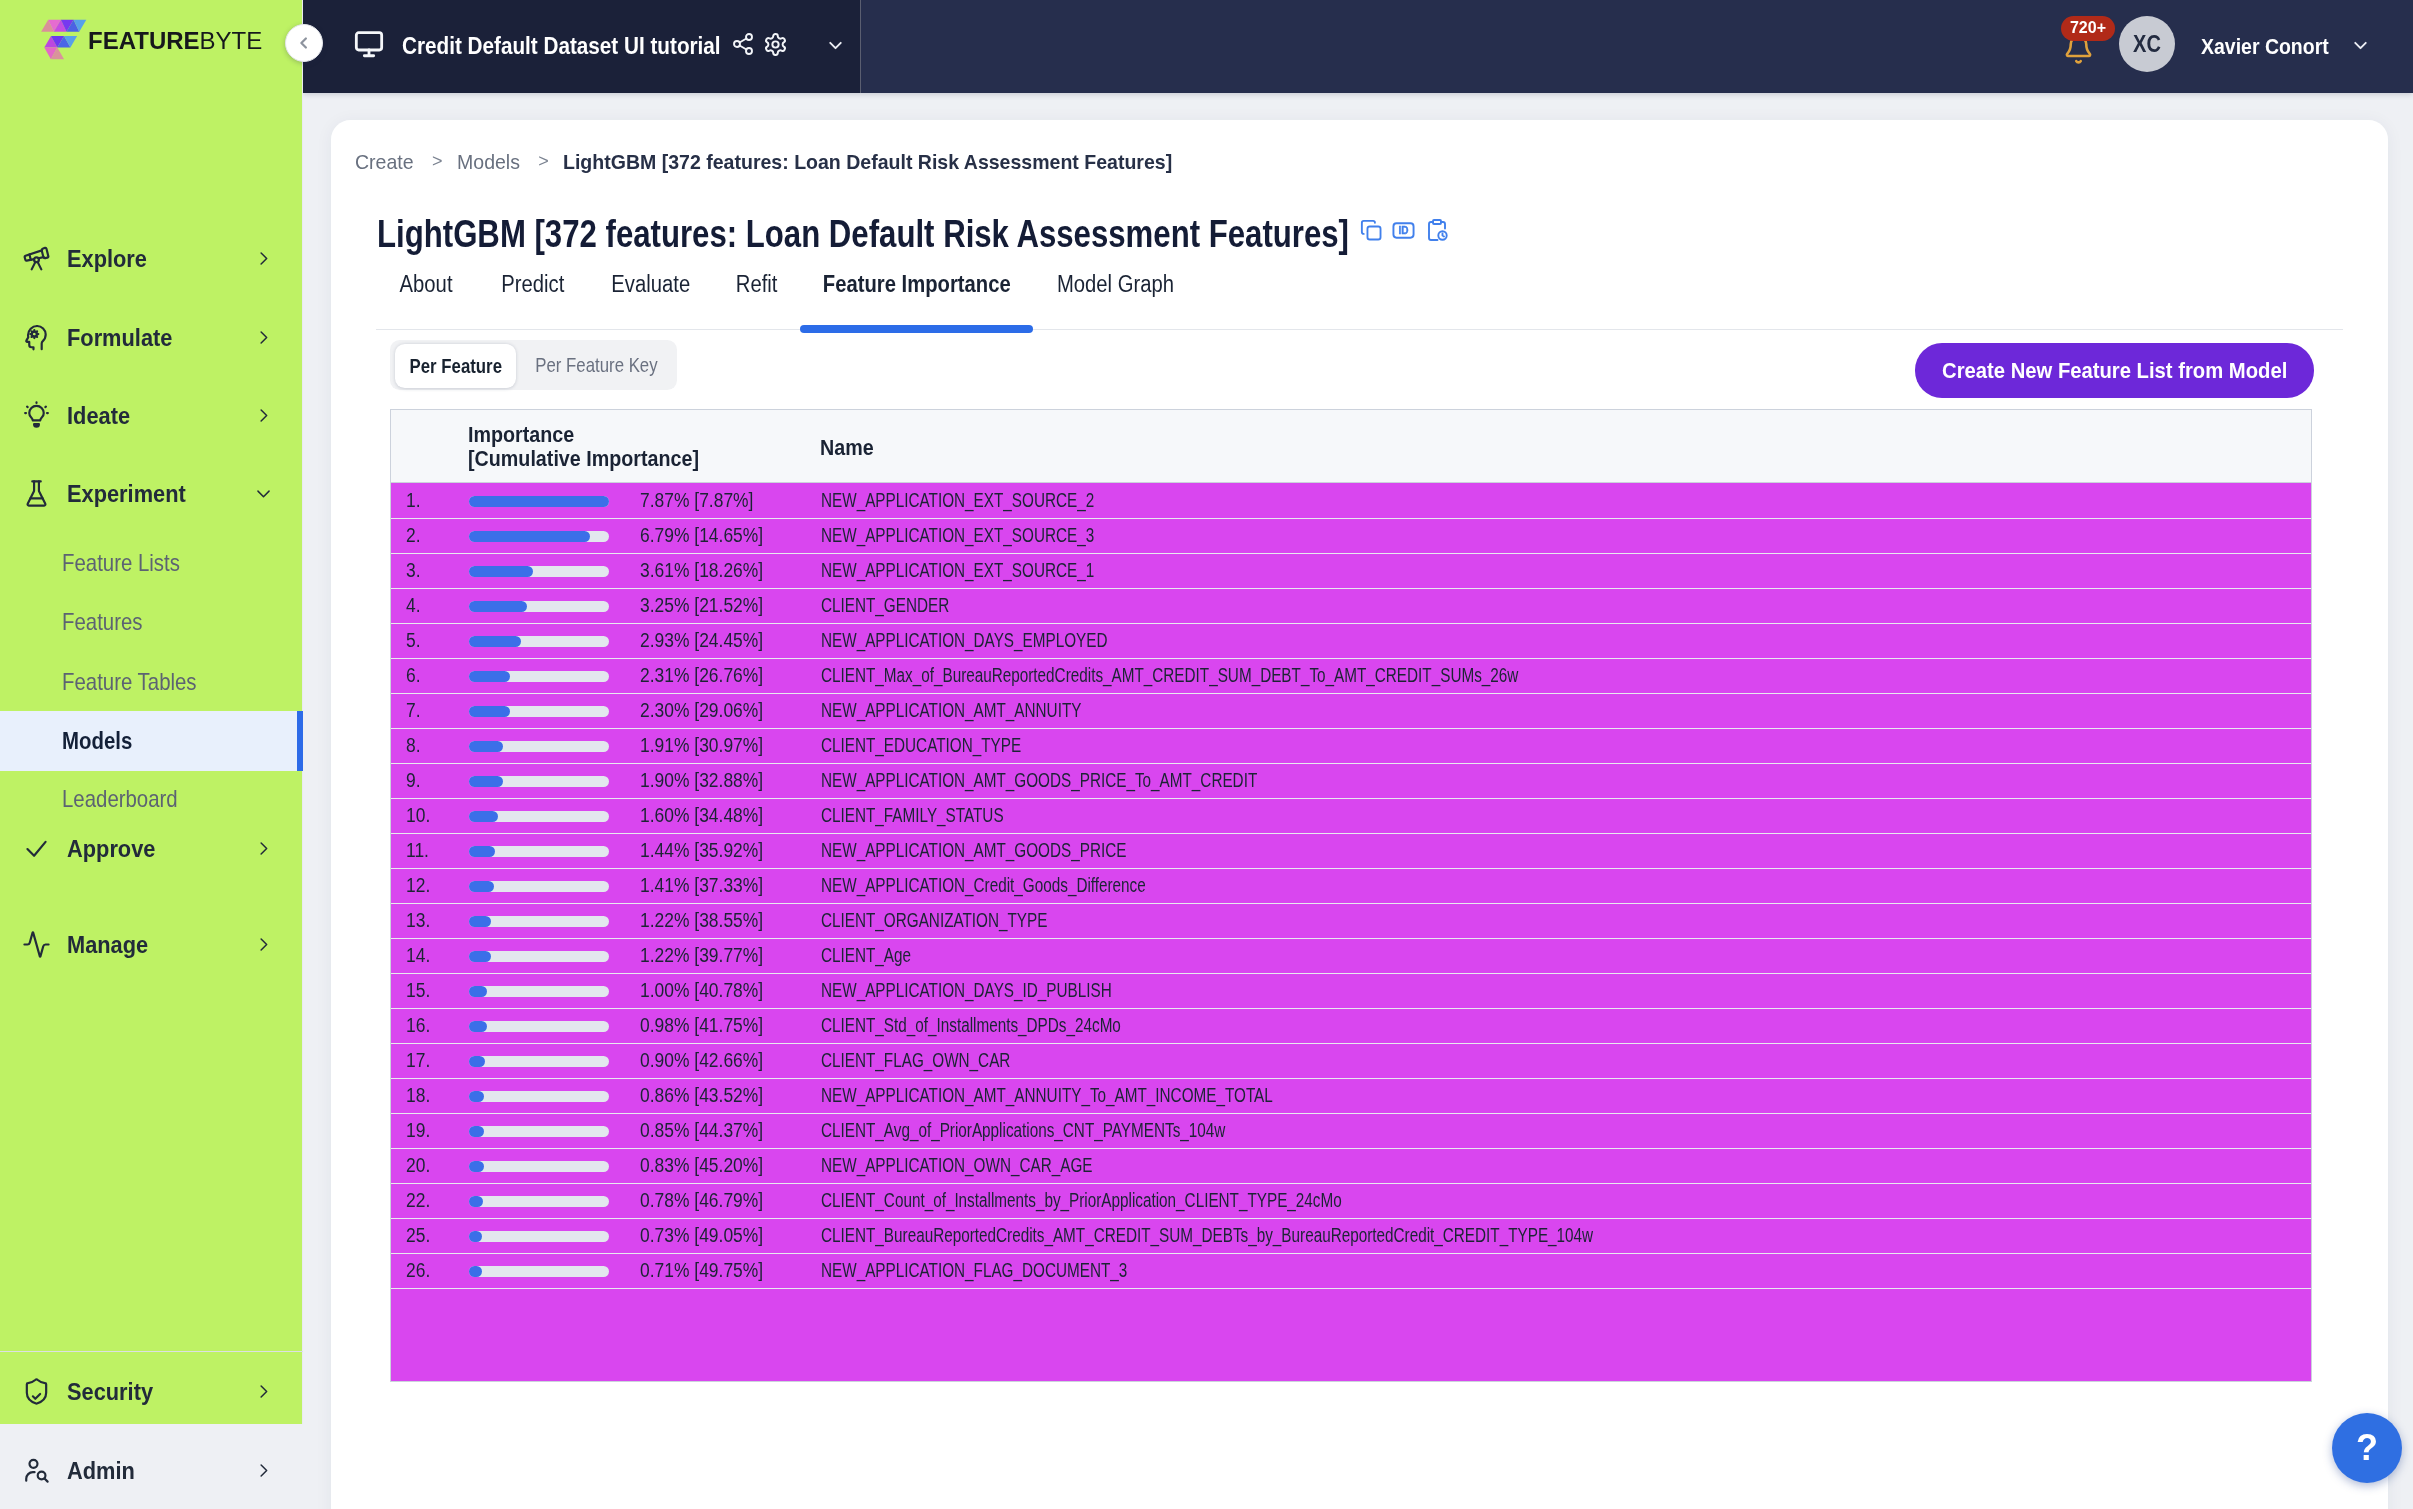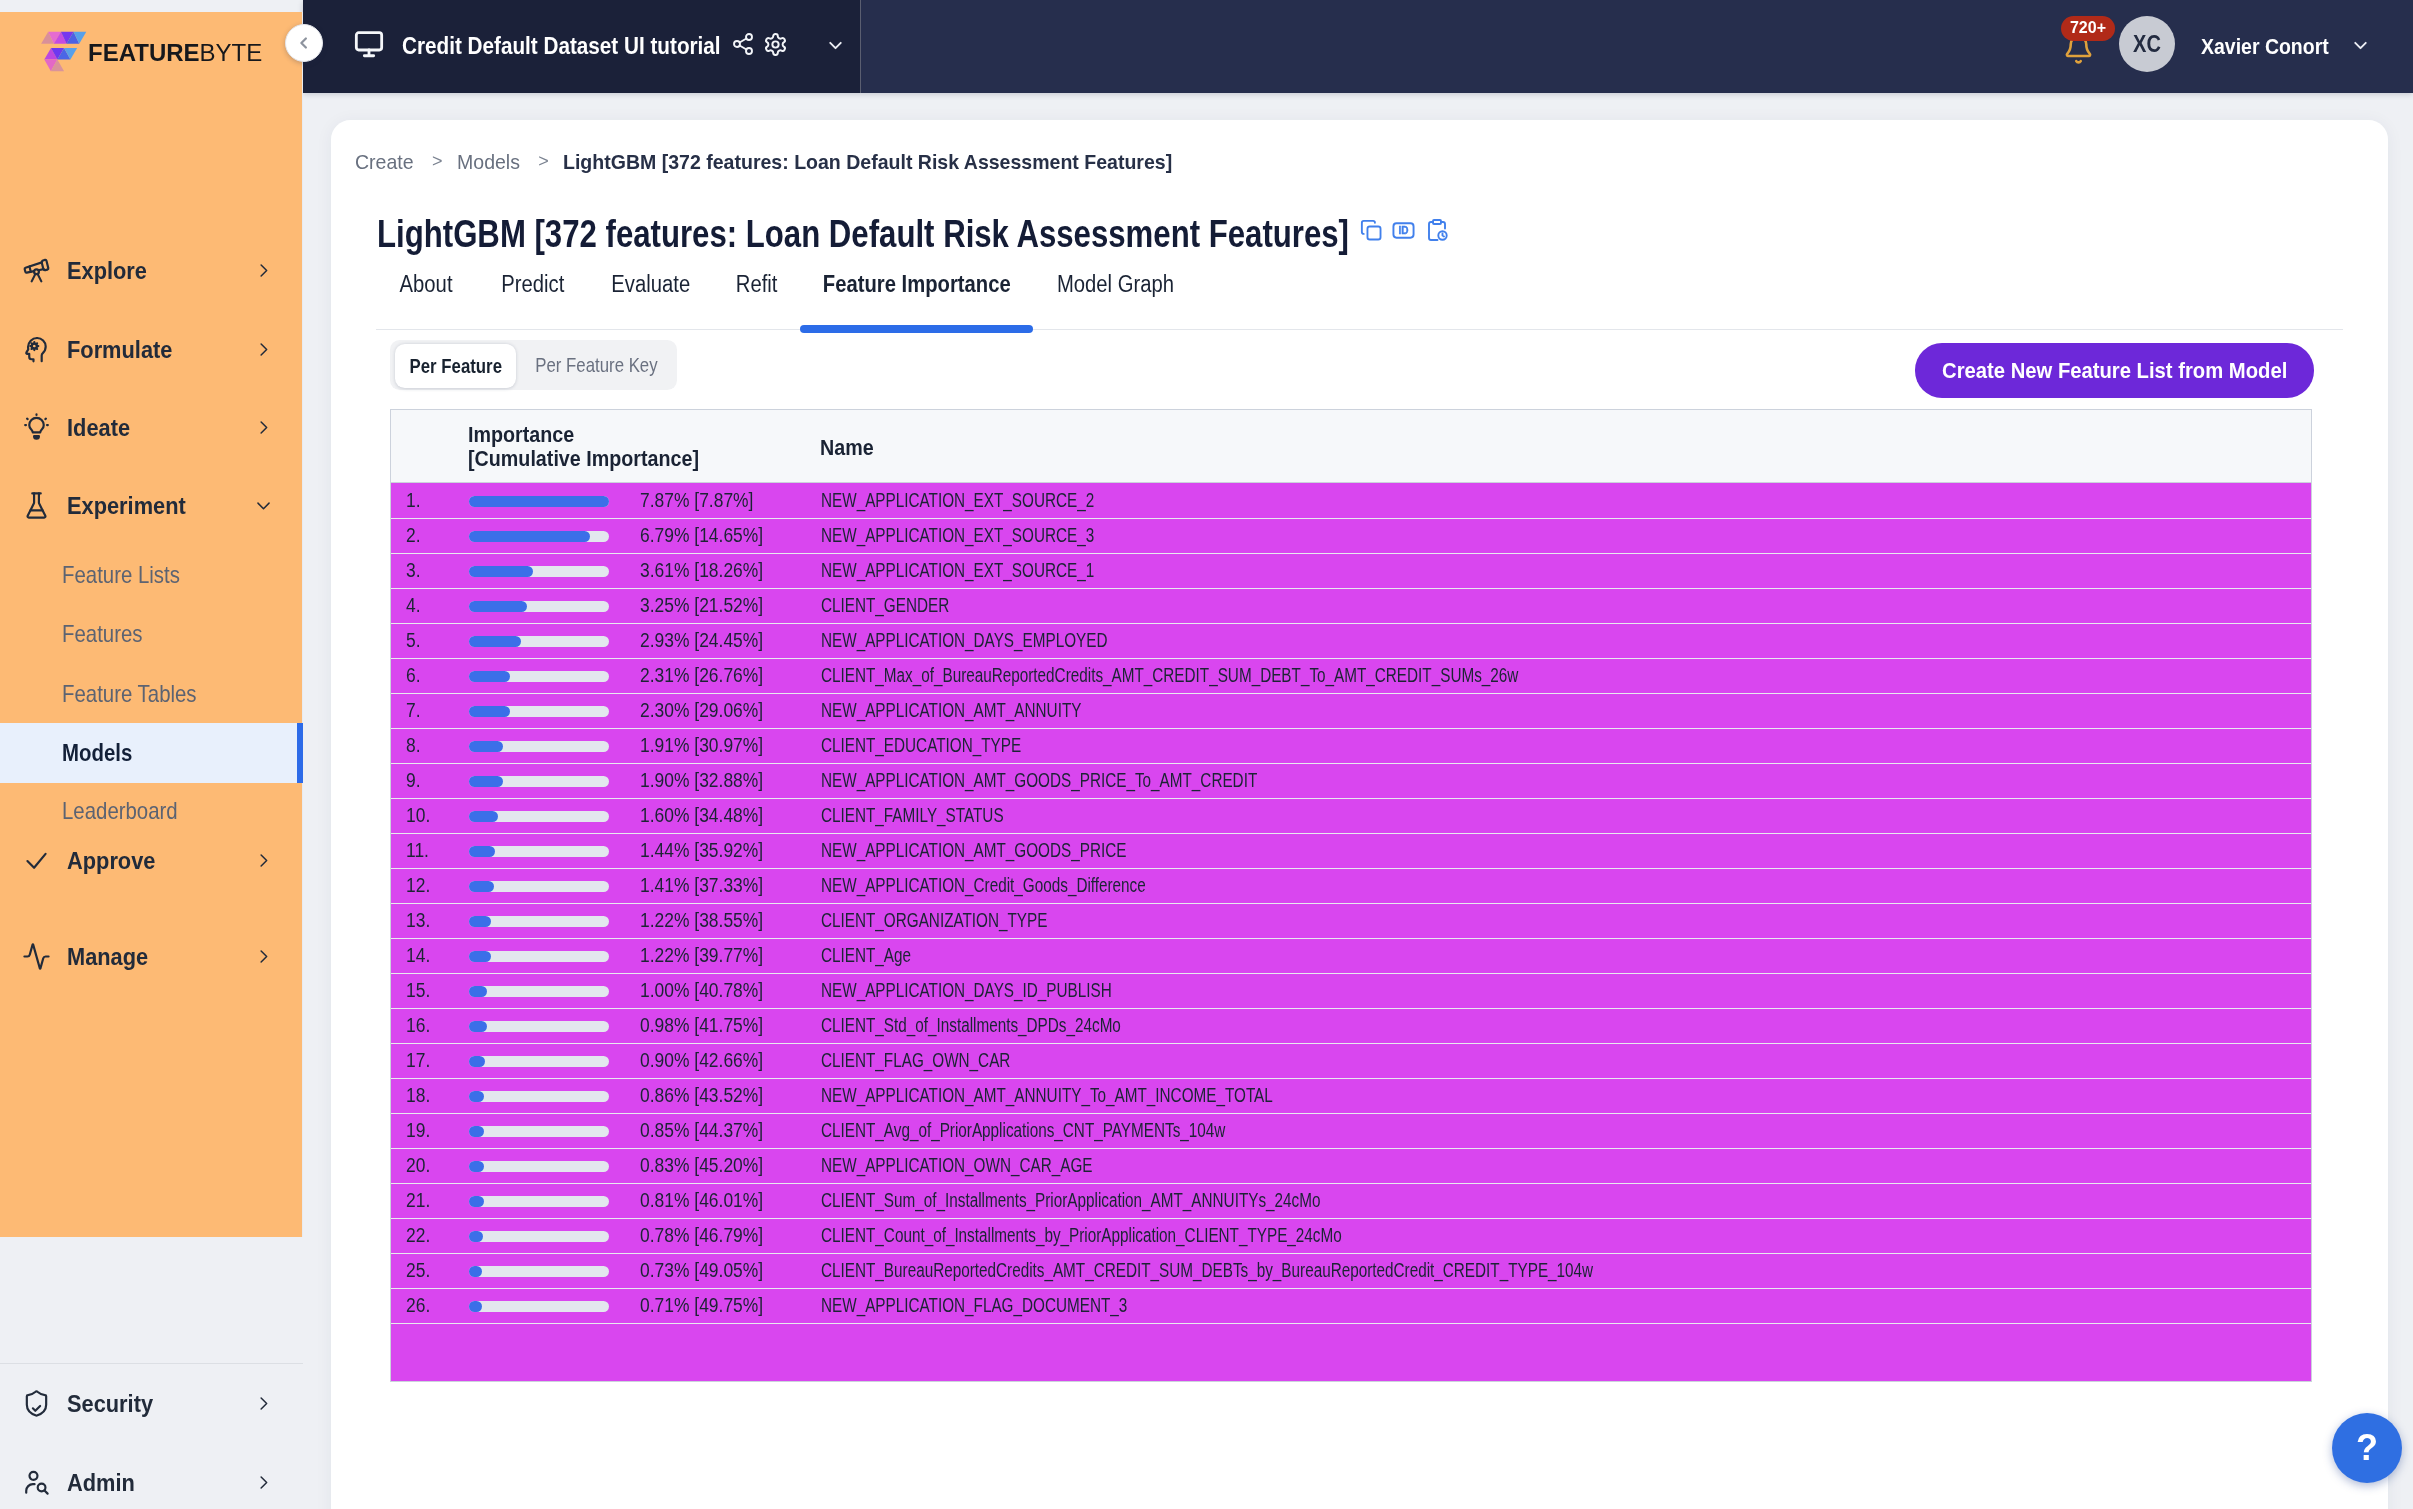--- a/index.html
+++ b/index.html
@@ -21,21 +21,21 @@
 .tb-title { position:absolute; left:99px; top:0; height:93px; display:flex; align-items:center; font-size:23px; font-weight:700; color:#fff; }
 .tb-title .sxl { transform:scaleX(.90); }
 .tb-share { position:absolute; left:428px; top:32px; }
 .tb-gear { position:absolute; left:460px; top:32px; }
 .tb-chev { position:absolute; left:522px; top:35px; }
 .tb-bell { position:absolute; left:1760px; top:34px; }
 .tb-badge { position:absolute; left:1758px; top:16px; width:54px; height:24.5px; background:#b12a18; border-radius:12.6px; color:#fff; font-size:16px; font-weight:700; display:flex; align-items:center; justify-content:center; }
 .tb-avatar { position:absolute; left:1816px; top:16px; width:56px; height:56px; border-radius:50%; background:#c8cbd3; color:#232b40; font-size:23px; font-weight:700; display:flex; align-items:center; justify-content:center; }
 .tb-name { position:absolute; left:1898px; top:0; height:93px; display:flex; align-items:center; font-size:22.4px; font-weight:700; color:#fff; }
 .tb-chev2 { position:absolute; left:2047px; top:35px; }
-.sidebar { position:absolute; left:0; top:12px; width:303px; height:1225px; background:#fdba74; border-right:0.7px solid #e9ebef; z-index:5; }
+.sidebar { position:absolute; left:0; top:0; width:303px; height:1424px; background:#bef264; border-right:0.7px solid #e9ebef; z-index:5; }
 .logo { position:absolute; left:39px; top:19px; }
 .logotext { position:absolute; left:88px; top:27px; font-size:24px; color:#16181c; }
 .logotext b { font-weight:700; }
 .collapse { position:absolute; left:285px; top:24px; width:38px; height:38px; border-radius:50%; background:#fff; border:0.7px solid #e3e5ea; box-shadow:0 1.4px 5.6px rgba(30,40,70,.25); z-index:9; display:flex; align-items:center; justify-content:center; }
 .mitem { position:absolute; left:0; width:303px; height:0; }
 .mitem .mi { position:absolute; left:22.4px; top:-14.7px; }
 .mlabel { position:absolute; left:67px; top:-12px; font-size:24.5px; font-weight:700; color:#222b3a; line-height:1; white-space:nowrap; }
 .mitem .mchev { position:absolute; left:254px; top:-9.8px; }
 .msub { position:absolute; left:62px; font-size:24px; color:#5c6372; transform:translateY(-50%); line-height:1; white-space:nowrap; }
 .msel { color:#132038; font-weight:700; }
@@ -331,28 +331,20 @@
 </div>
 <div class="trow">
 <div class="tnum"><span class="sxl">20.</span></div>
 <div class="tbar">
           <div class="tfill" style="width:14.7px"></div>
         </div>
 <div class="tpct"><span class="sxl">0.83% [45.20%]</span></div>
 <div class="tname"><span class="sxl">NEW_APPLICATION_OWN_CAR_AGE</span></div>
 </div>
 <div class="trow">
-<div class="tnum"><span class="sxl">21.</span></div>
-<div class="tbar">
-          <div class="tfill" style="width:14.7px"></div>
-        </div>
-<div class="tpct"><span class="sxl">0.81% [46.01%]</span></div>
-<div class="tname"><span class="sxl">CLIENT_Sum_of_Installments_PriorApplication_AMT_ANNUITYs_24cMo</span></div>
-</div>
-<div class="trow">
 <div class="tnum"><span class="sxl">22.</span></div>
 <div class="tbar">
           <div class="tfill" style="width:14px"></div>
         </div>
 <div class="tpct"><span class="sxl">0.78% [46.79%]</span></div>
 <div class="tname"><span class="sxl">CLIENT_Count_of_Installments_by_PriorApplication_CLIENT_TYPE_24cMo</span></div>
 </div>
 <div class="trow">
 <div class="tnum"><span class="sxl">25.</span></div>
 <div class="tbar">

